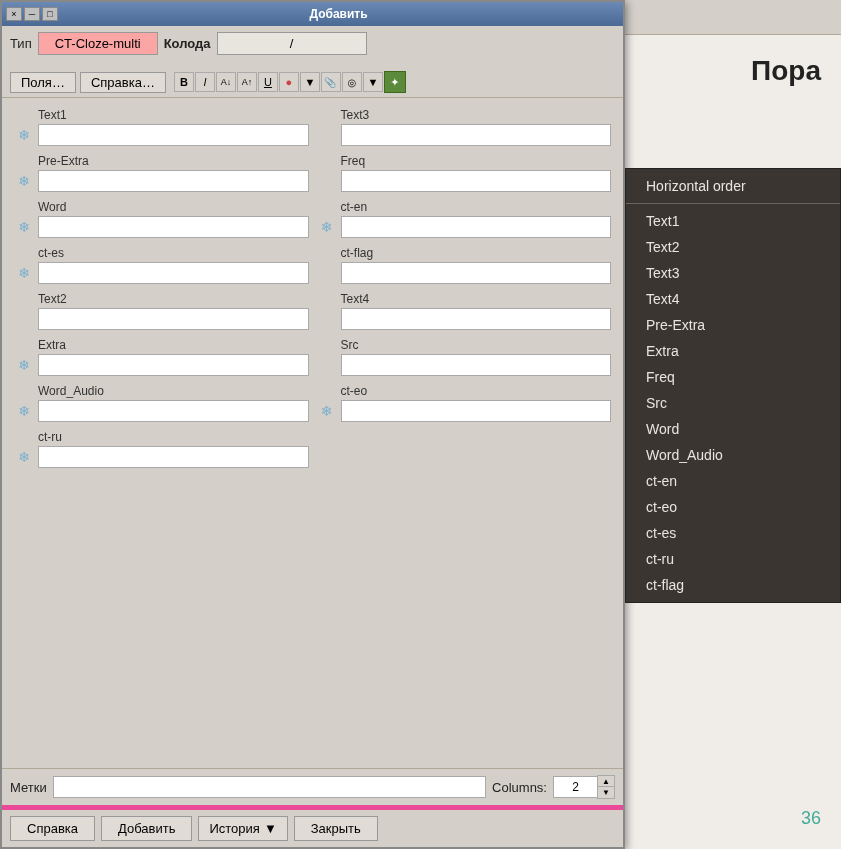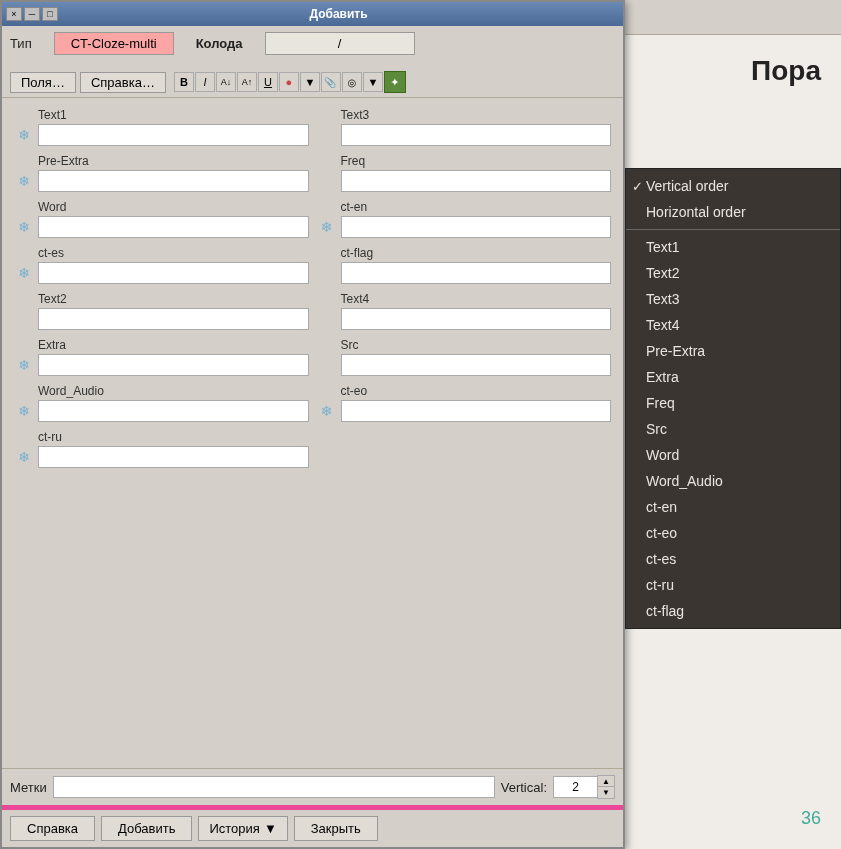--- a/index.html
+++ b/index.html
@@ -125,21 +125,21 @@
       font-weight: bold;
       flex: 1;
       text-align: center;
     }
 
     
     .type-deck-bar {
       display: flex;
       align-items: center;
       padding: 6px 8px;
-      gap: 22px;
+      gap: 6px;
       background: #d4cfc8;
       flex-shrink: 0;
     }
 
     .type-label {
       font-size: 13px;
       color: #222;
     }
 
     .type-value-btn {
@@ -593,21 +593,21 @@
         </div>
       </div>
       <div class="field-item"></div>
 
     </div>
   </div>
 
   <div class="bottom-bar">
     <span class="metki-label">Метки</span>
     <input class="metki-input" type="text" style="">
-    <span class="columns-label">Vertical:</span>
+    <span class="columns-label">Columns:</span>
     <div class="columns-spinner">
       <input class="columns-input" type="text" value="2" style="">
       <div class="spinner-btns">
         <div class="spinner-btn">▲</div>
         <div class="spinner-btn">▼</div>
       </div>
     </div>
   </div>
 
   <div class="action-bar">
@@ -616,23 +616,20 @@
     <button class="history-btn">
       <span>История</span>
       <span>▼</span>
     </button>
     <button class="action-btn">Закрыть</button>
   </div>
 
 </div>
 
 <div class="dropdown-menu">
-  <div class="menu-item checked">
-    <span>Vertical order</span>
-  </div>
   <div class="menu-item">
     <span>Horizontal order</span>
   </div>
   <div class="menu-separator"></div>
   <div class="menu-item">
     <span>Text1</span>
   </div>
   <div class="menu-item">
     <span>Text2</span>
   </div>

